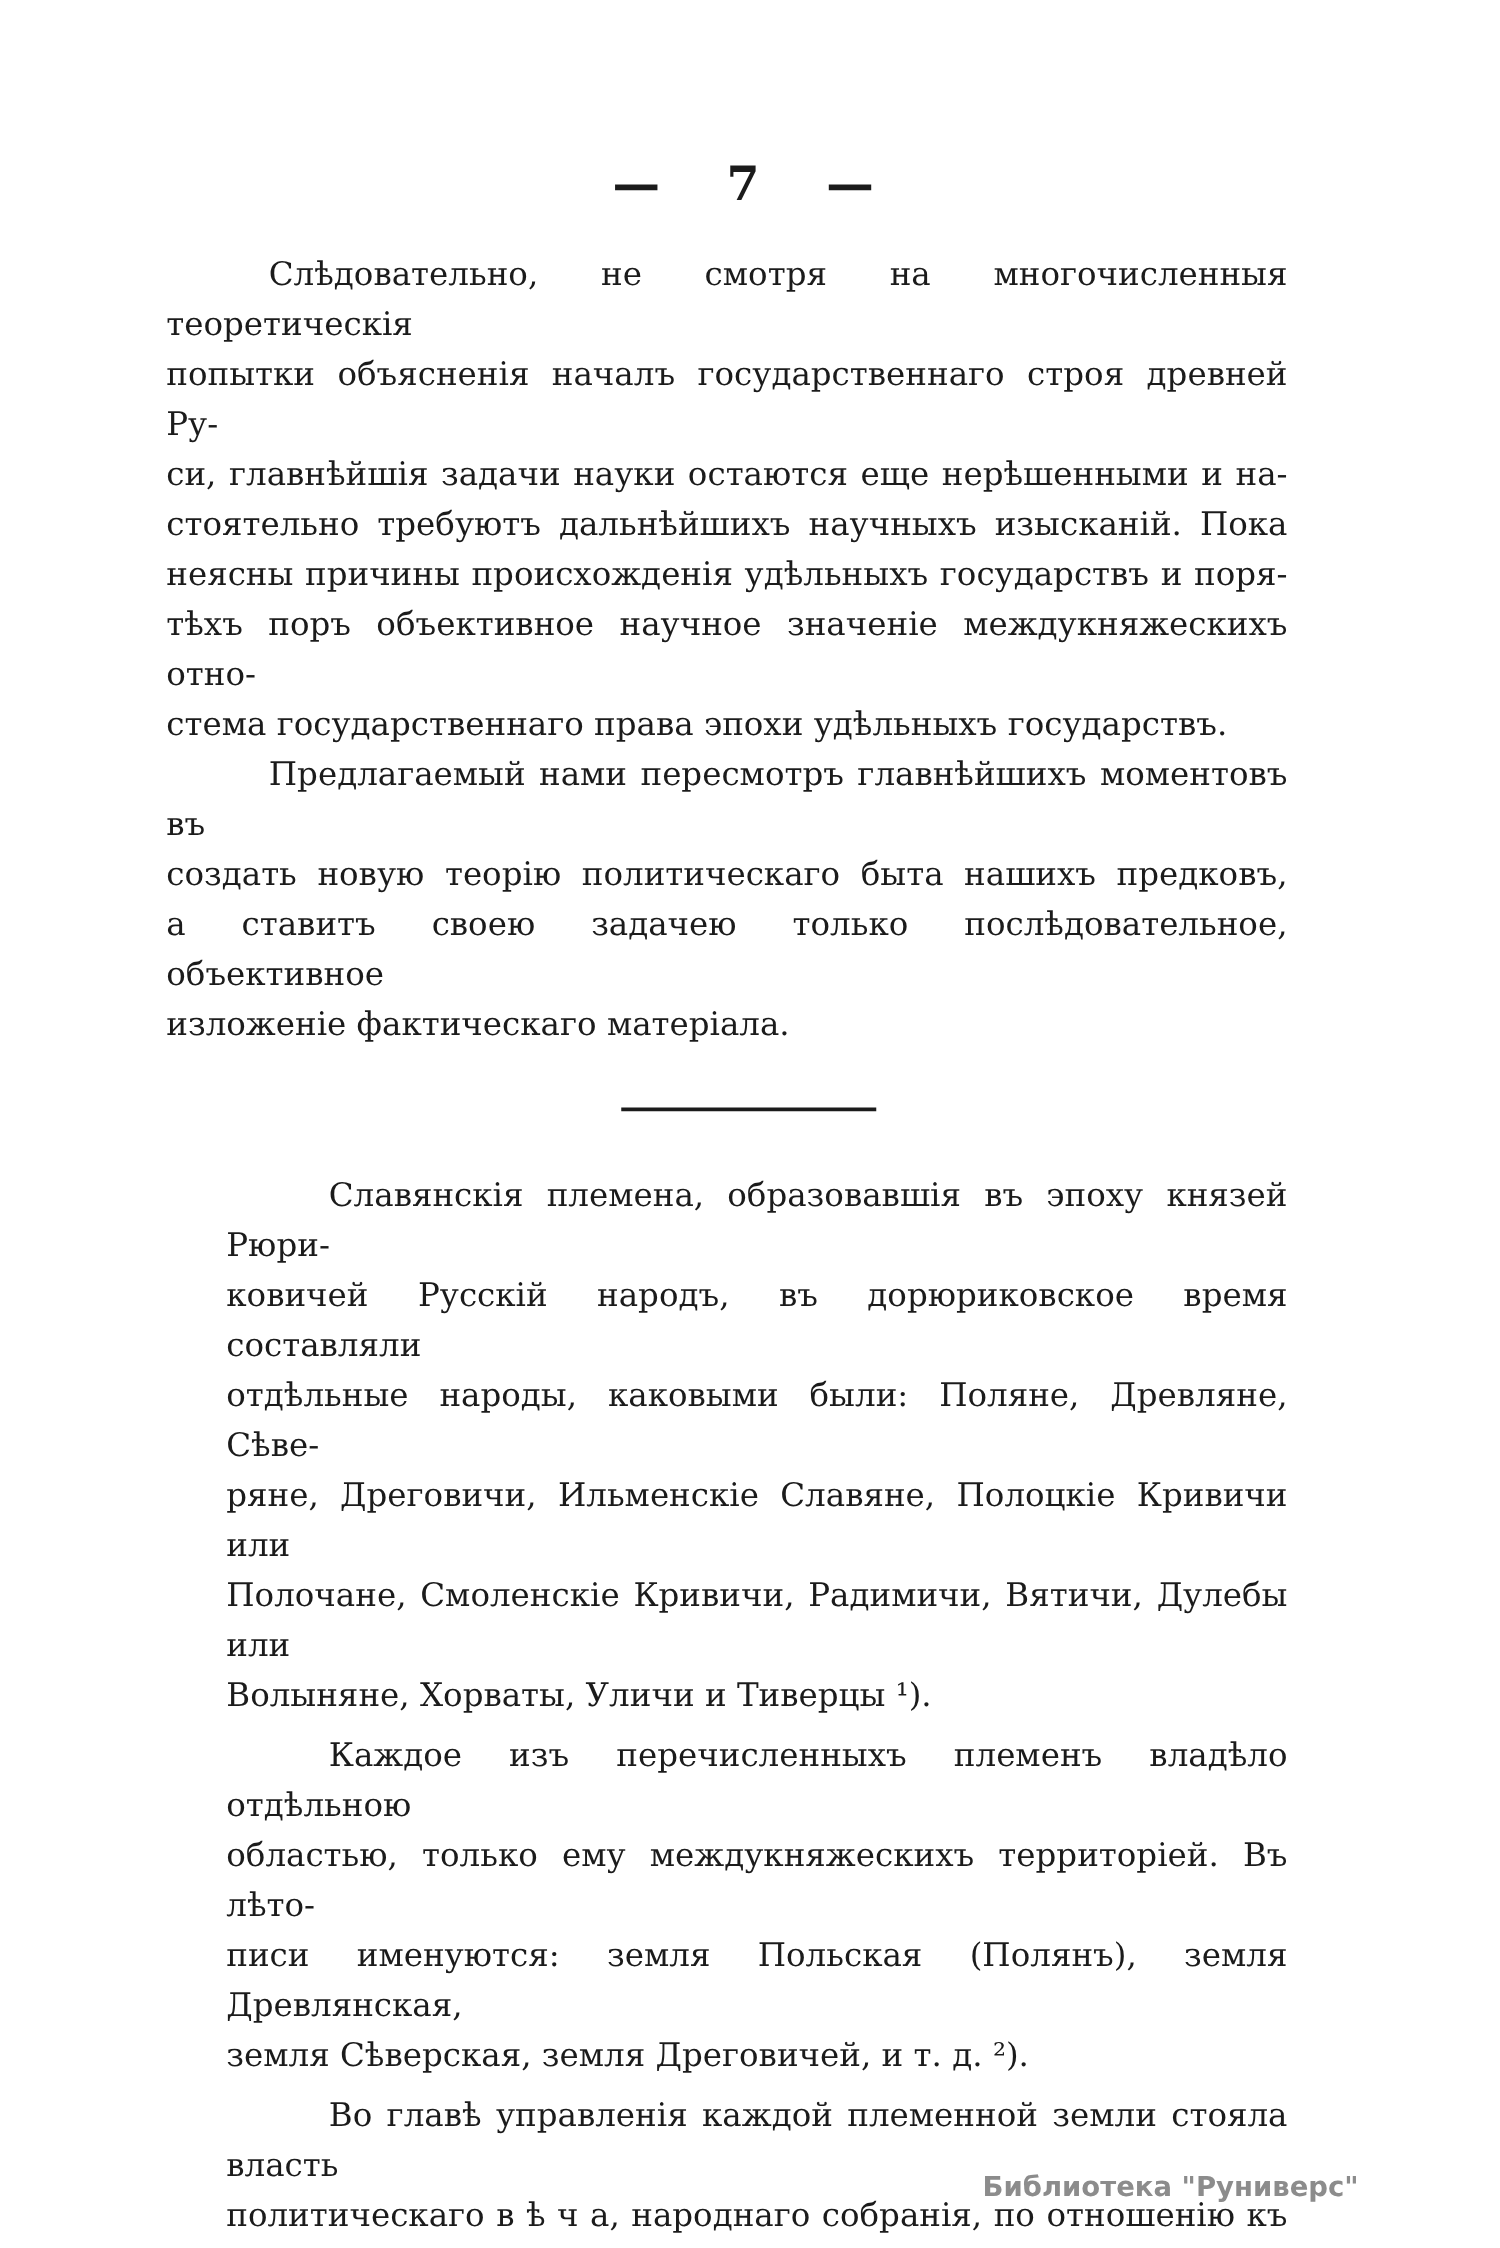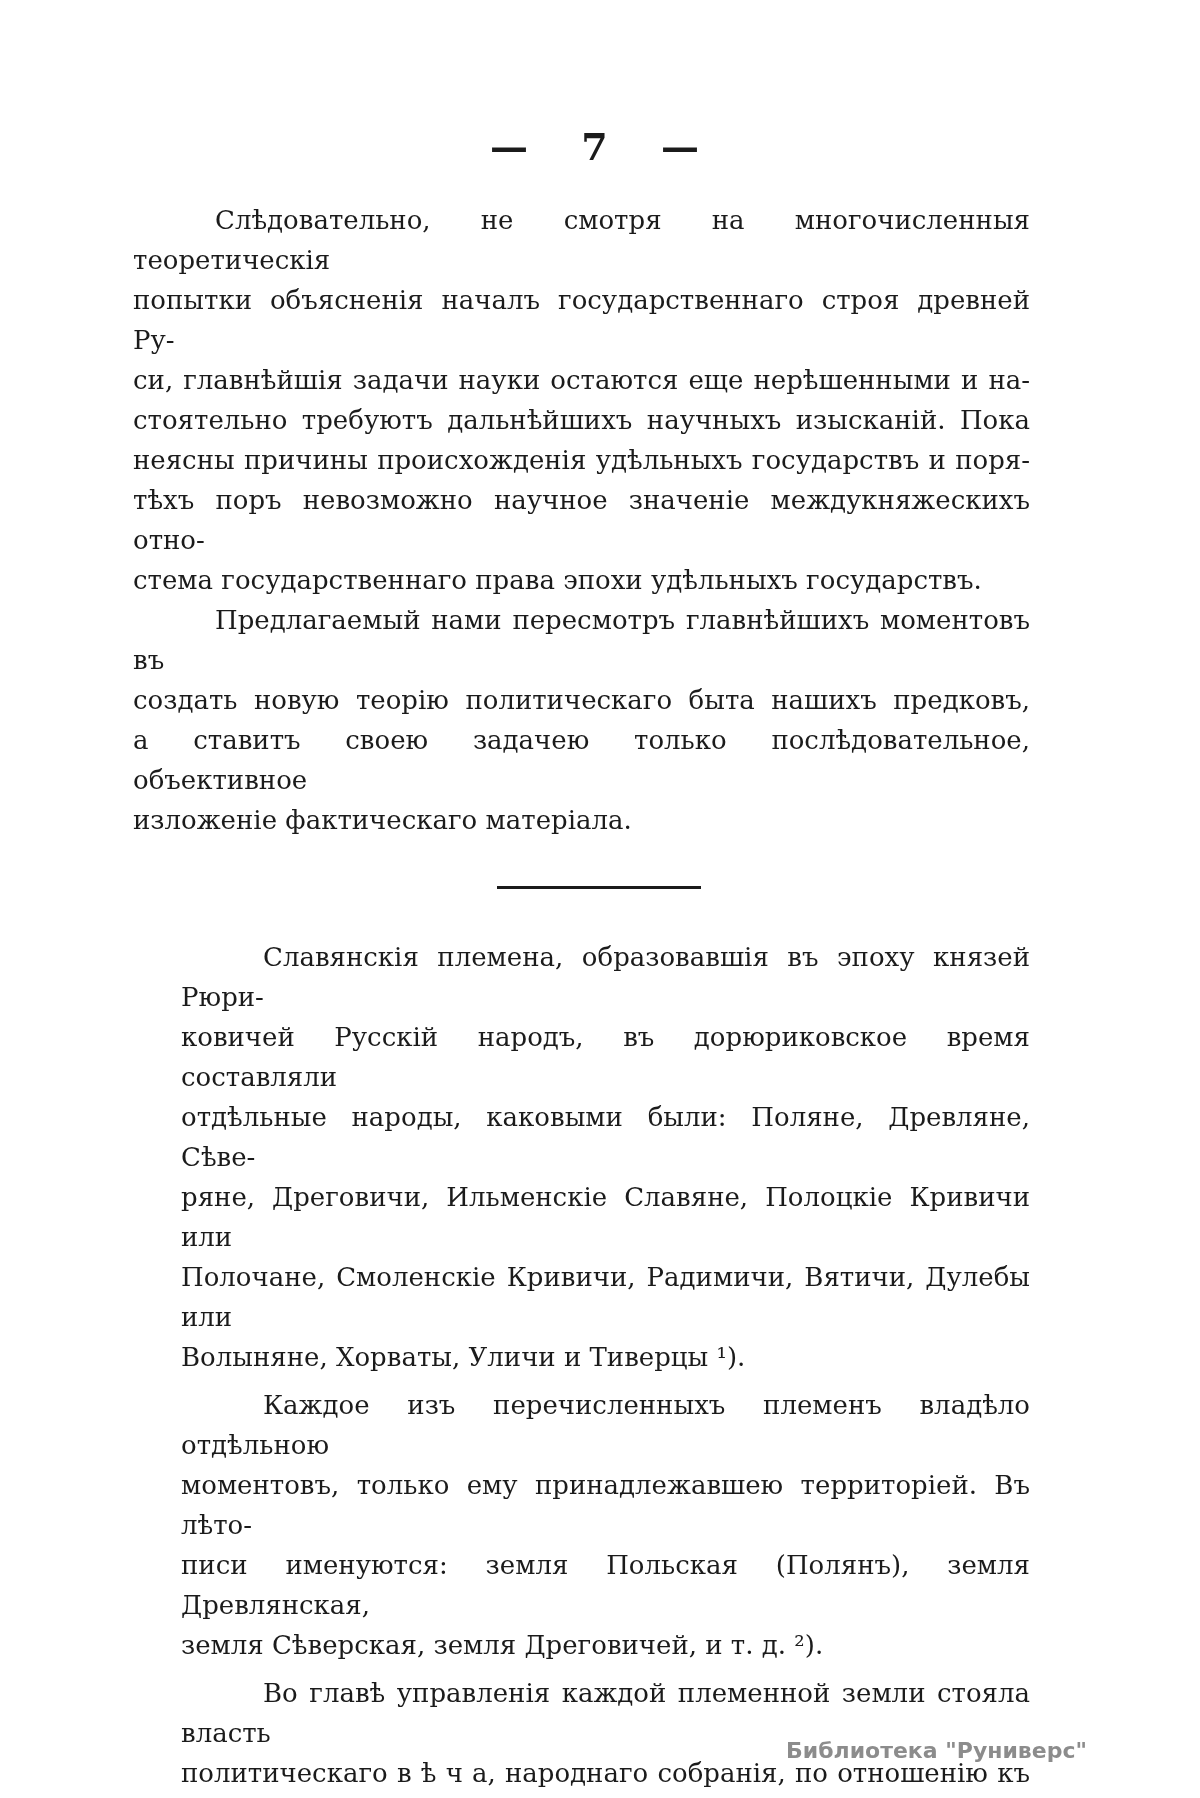--- a/index.html
+++ b/index.html
@@ -90,21 +90,21 @@
 
   <main class="column">
 
     <section id="section-1">
         <div class="para">
           <div class="line first">Слѣдовательно, не смотря на многочисленныя теоретическія</div>
           <div class="line">попытки объясненія началъ государственнаго строя древней Ру-</div>
           <div class="line">си, главнѣйшія задачи науки остаются еще нерѣшенными и на-</div>
           <div class="line">стоятельно требуютъ дальнѣйшихъ научныхъ изысканій. Пока</div>
           <div class="line">неясны причины происхожденія удѣльныхъ государствъ и поря-</div>
-          <div class="line">тѣхъ поръ невозможно научное значеніе междукняжескихъ отно-</div>
+          <div class="line">тѣхъ поръ объективное научное значеніе междукняжескихъ отно-</div>
           <div class="line last">стема государственнаго права эпохи удѣльныхъ государствъ.</div>
         </div>
         <div class="para">
           <div class="line first">Предлагаемый нами пересмотръ главнѣйшихъ моментовъ въ</div>
           <div class="line">создать новую теорію политическаго быта нашихъ предковъ,</div>
           <div class="line">а ставитъ своею задачею только послѣдовательное, объективное</div>
           <div class="line last">изложеніе фактическаго матеріала.</div>
         </div>
       </section>
 
@@ -114,21 +114,21 @@
         <div class="para">
           <div class="line first">Славянскія племена, образовавшія въ эпоху князей Рюри-</div>
           <div class="line">ковичей Русскій народъ, въ дорюриковское время составляли</div>
           <div class="line">отдѣльные народы, каковыми были: Поляне, Древляне, Сѣве-</div>
           <div class="line">ряне, Дреговичи, Ильменскіе Славяне, Полоцкіе Кривичи или</div>
           <div class="line">Полочане, Смоленскіе Кривичи, Радимичи, Вятичи, Дулебы или</div>
           <div class="line last">Волыняне, Хорваты, Уличи и Тиверцы ¹).</div>
         </div>
         <div class="para">
           <div class="line first">Каждое изъ перечисленныхъ племенъ владѣло отдѣльною</div>
-          <div class="line">моментовъ, только ему принадлежавшею территоріей. Въ лѣто-</div>
+          <div class="line">областью, только ему междукняжескихъ территоріей. Въ лѣто-</div>
           <div class="line">писи именуются: земля Польская (Полянъ), земля Древлянская,</div>
           <div class="line last">земля Сѣверская, земля Дреговичей, и т. д. ²).</div>
         </div>
         <div class="para">
           <div class="line first">Во главѣ управленія каждой племенной земли стояла власть</div>
           <div class="line">политическаго в ѣ ч а, народнаго собранія, по отношенію къ ко-</div>
         </div>
       </section>
 
     <div class="footnote-rule"></div>

